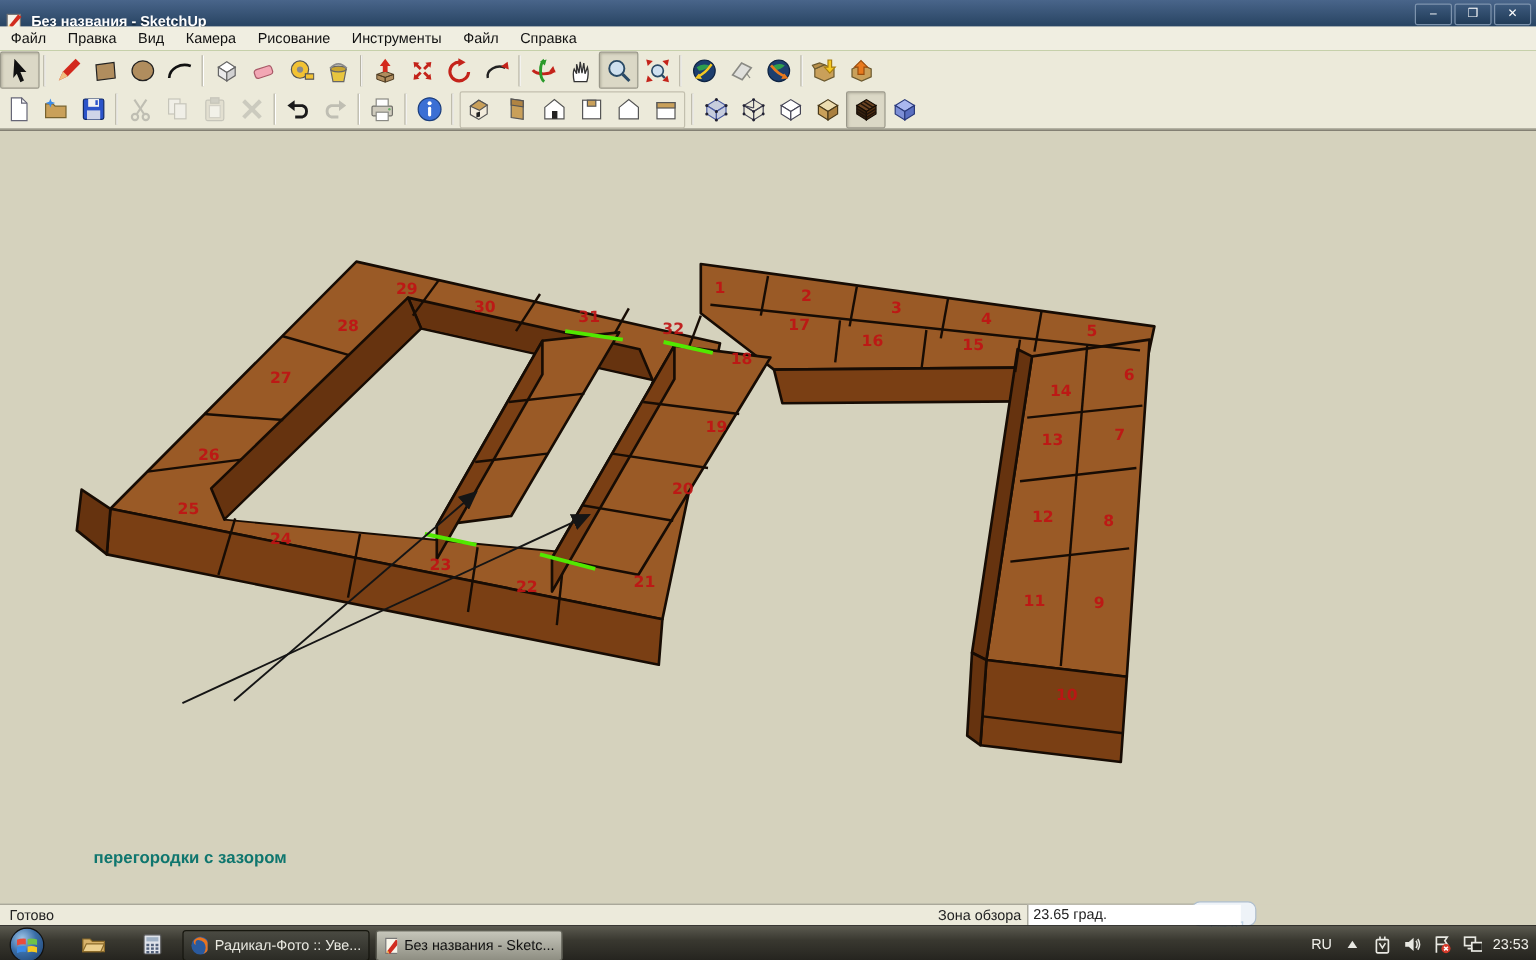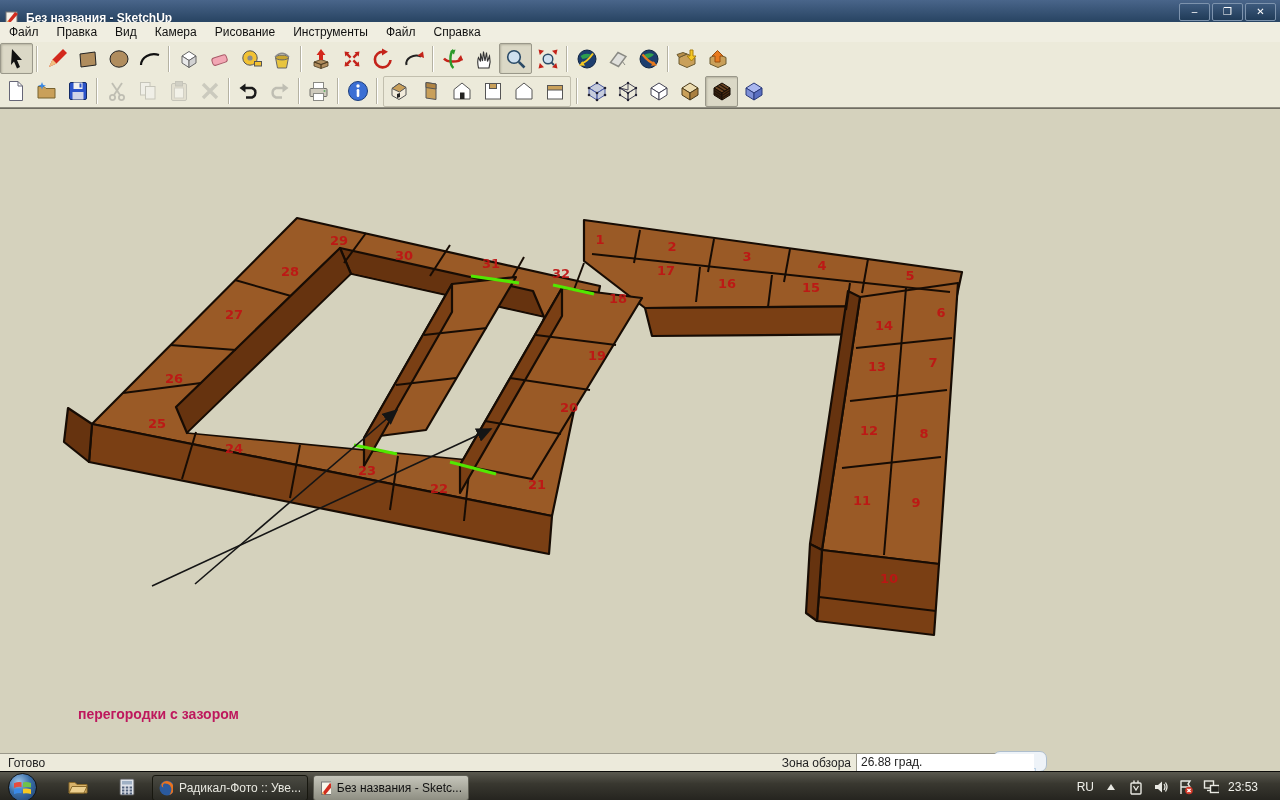--- a/index.html
+++ b/index.html
@@ -46,21 +46,21 @@
   #taskbar{position:absolute;left:0;top:771px;width:1280px;height:29px;
     background:linear-gradient(#5a594f 0%,#393830 40%,#24231e 100%);border-top:1px solid #0c0c0a;}
   #start-orb{position:absolute;left:8px;top:1px;width:27px;height:27px;border-radius:50%;
     background:radial-gradient(circle at 35% 30%,#9fc6e8 0%,#3a6ea8 45%,#1c3c66 100%);
     border:1px solid #111;display:flex;align-items:center;justify-content:center;}
   .ql-icon{position:absolute;top:5px;width:20px;height:20px;display:flex;align-items:center;justify-content:center;}
   .taskbtn{position:absolute;top:3px;height:23px;width:156px;border-radius:3px;font-size:12px;
     display:flex;align-items:center;padding:12px 6px;box-sizing:border-box;gap:6px;white-space:nowrap;overflow:hidden;}
   #task1{left:152px;background:linear-gradient(#4a4a42,#2b2b25);border:1px solid #17170f;color:#e8e8e0;}
   #task2{left:313px;background:linear-gradient(#c6c6bb,#8e8e82);border:1px solid #5f5f55;color:#111;}
-  #tray{position:absolute;right:0;top:0;height:29px;display:flex;align-items:center;gap:9px;color:#f0f0ea;font-size:12px;padding-right:22px;}
+  #tray{position:absolute;right:0;top:0;height:29px;display:flex;align-items:center;gap:9px;color:#f0f0ea;font-size:12px;padding-right:6px;}
   .tray-ico{width:16px;height:16px;display:flex;align-items:center;justify-content:center;}
 </style>
 </head>
 <body>
 
 <div id="titlebar">
   <span style="margin-left:4px;">
     <svg width="16" height="16" viewBox="0 0 16 16">
         <rect x="2" y="3" width="11" height="11" fill="#f5f2e8" stroke="#777"></rect>
         <path d="M3,13 L11,3 L14,5 L6,14 Z" fill="#d12c1f"></path>
@@ -540,30 +540,30 @@
         <text x="339" y="244" fill="#bf1414" opacity="0.92">29</text>
         <text x="404" y="259" fill="#bf1414" opacity="0.92">30</text>
         <text x="491" y="267" fill="#bf1414" opacity="0.92">31</text>
         <text x="561" y="277" fill="#bf1414" opacity="0.92">32</text>
       </g>
     <g id="arrows">
         <line x1="195" y1="583" x2="397" y2="409" stroke="#151515" stroke-width="1.6" marker-end="url(#ah)"></line>
         <line x1="152" y1="585" x2="491" y2="428" stroke="#151515" stroke-width="1.6" marker-end="url(#ah)"></line>
       </g>
   </svg>
-  <div id="anno-label" style="color: #be185d;">перегородки с зазором</div>
+  <div id="anno-label" style="color: #0f766e;">перегородки с зазором</div>
 </div>
 
 <div id="statusbar">
   <span id="status-left">Готово</span>
   <div id="mini-screen-btn">
       <span>Екр В</span>
     </div>
   <span id="fov-label">Зона обзора</span>
-  <div id="fov-field">26.88 град.</div>
+  <div id="fov-field">23.65 град.</div>
 </div>
 
 <div id="taskbar">
   <div id="start-orb">
     <svg width="17" height="15" viewBox="0 0 17 15">
         <path d="M0,3.2 Q4,1.5 7.5,2.2 L7.5,7 Q4,6.3 0,8Z" fill="#e84c3d"></path>
         <path d="M9,2.4 Q13,1.6 17,3 L17,7.6 Q13,6.4 9,7.2Z" fill="#6fc24a"></path>
         <path d="M0,9.5 Q4,7.8 7.5,8.5 L7.5,13.3 Q4,12.6 0,14.3Z" fill="#3a8ae8"></path>
         <path d="M9,8.7 Q13,7.9 17,9.3 L17,13.9 Q13,12.7 9,13.5Z" fill="#f5c822"></path>
       </svg>

